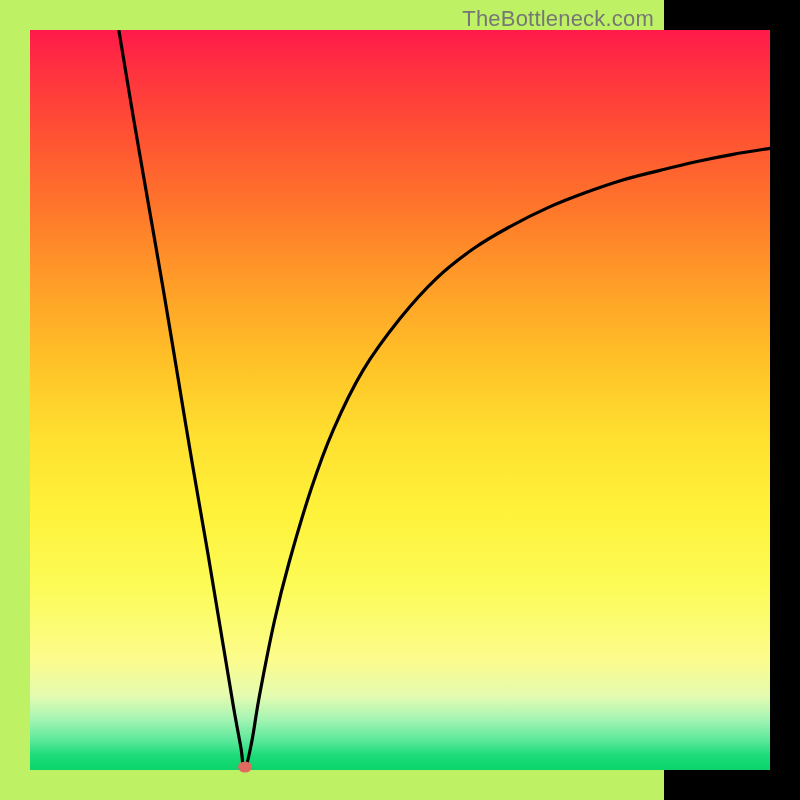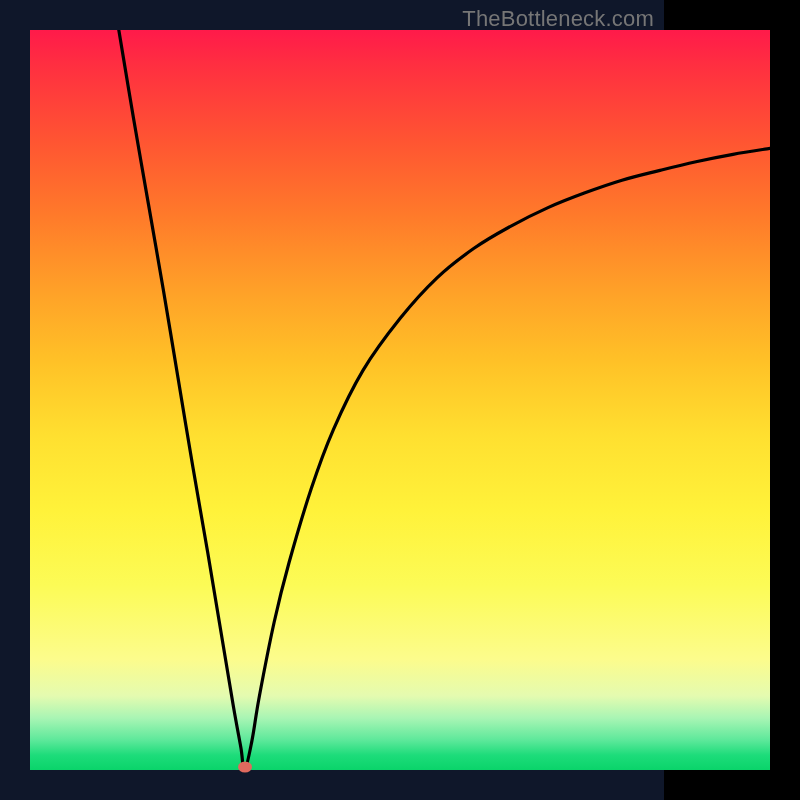--- a/index.html
+++ b/index.html
@@ -8,21 +8,21 @@
     width: 800px;
     height: 800px;
     overflow: hidden;
     background: #000;
     font-family: Arial, Helvetica, sans-serif;
   }
   #container {
     position: relative;
     width: 664px;
     height: 800px;
-    background: #0f172a;
+    background: #bef264;
   }
   #plot-area {
     position: absolute;
     left: 30px;
     top: 30px;
     width: 740px;
     height: 740px;
     background: linear-gradient(
       to bottom,
       #ff1a4a 0%,

